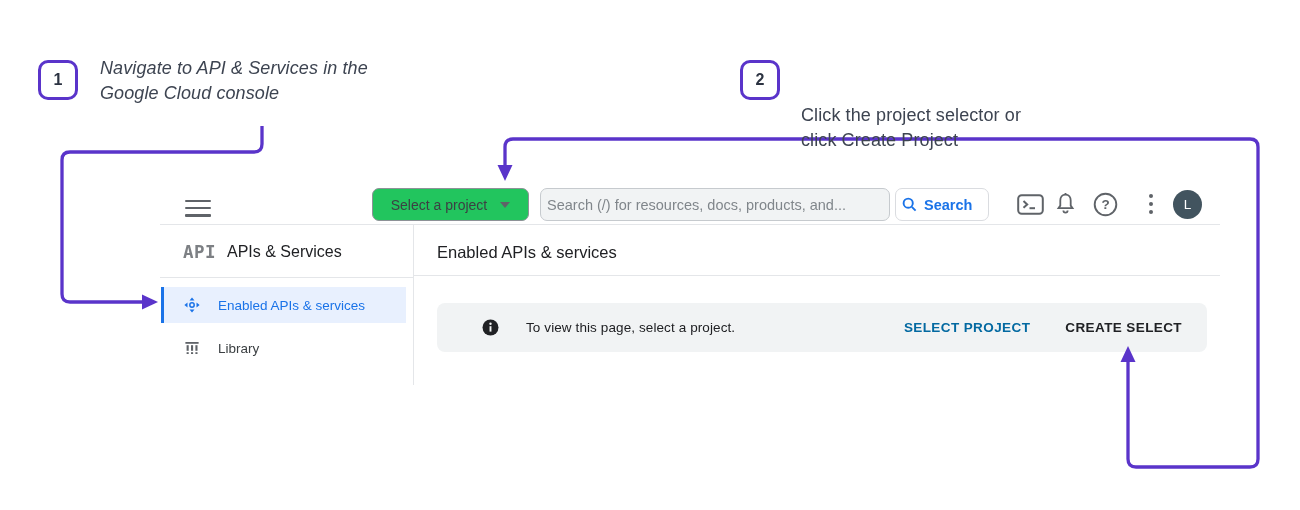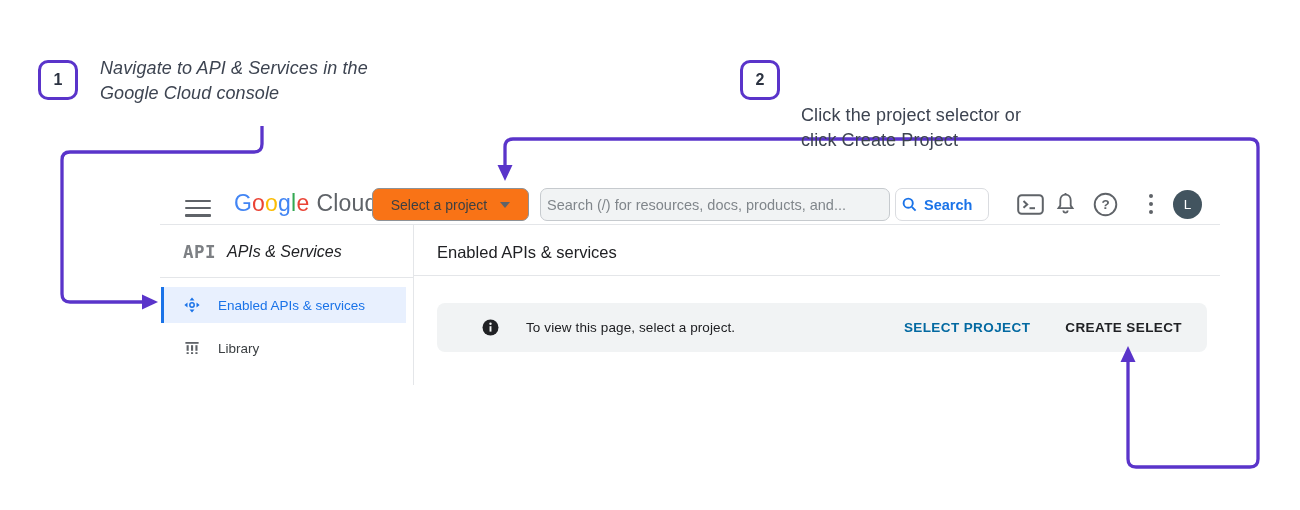--- a/index.html
+++ b/index.html
@@ -13,21 +13,21 @@
   .step-text{position:absolute;font-size:18px;line-height:25px;color:#3d4451;z-index:7;letter-spacing:.1px;}
 
   
   .hamburger{position:absolute;left:185px;top:195px;width:26px;z-index:2;cursor:pointer;}
   .hamburger i{display:block;width:26px;height:2.6px;background:#5f6368;border-radius:1px;margin:4.6px 0;}
   .gc-logo{position:absolute;left:234px;top:190px;font-size:23px;font-weight:500;letter-spacing:.2px;z-index:2;}
   .gc-logo .l0,.gc-logo .l3{color:#4285F4}.gc-logo .l1,.gc-logo .l5{color:#EA4335}
   .gc-logo .l2{color:#FBBC05}.gc-logo .l4{color:#34A853}
   .gc-logo .cloud{color:#5f6368;margin-left:7px;font-weight:400;}
 
-  .project-btn{position:absolute;left:372px;top:188px;width:157px;height:33px;box-sizing:border-box;background:#f97316;
+  .project-btn{position:absolute;left:372px;top:188px;width:157px;height:33px;box-sizing:border-box;background:#22c55e;
                border:1.4px solid #8d9297;border-radius:7px;display:flex;align-items:center;justify-content:center;gap:13px;
                font-size:14px;color:#3c4043;z-index:2;cursor:pointer;}
   .caret{width:0;height:0;border-left:5.5px solid transparent;border-right:5.5px solid transparent;border-top:6.5px solid #5f6368;}
 
   .search-wrap{position:absolute;left:540px;top:188px;width:449px;height:33px;display:flex;gap:5px;z-index:2;}
   .search-input{flex:1;box-sizing:border-box;background:#f1f3f4;border:1px solid #c6cace;border-radius:7px;
                 padding:0 6px;font-size:14.5px;color:#5f6368;font-family:Liberation Sans, sans-serif;outline:none;}
   .search-input::placeholder{color:#80868b;opacity:1;}
   .search-btn{width:94px;box-sizing:border-box;background:#fff;border:1px solid #dadce0;border-radius:7px;
               display:flex;align-items:center;gap:7px;color:#1a73e8;
@@ -36,21 +36,21 @@
   .hdr-icon{position:absolute;z-index:2;cursor:pointer;display:flex;align-items:center;justify-content:center;}
   .avatar{position:absolute;left:1173px;top:190px;width:29px;height:29px;border-radius:50%;background:#42545f;color:#fff;
           display:flex;align-items:center;justify-content:center;font-size:13.5px;z-index:2;cursor:pointer;}
 
   .hline{position:absolute;height:1px;background:#e4e6e9;z-index:1;}
   .vline{position:absolute;width:1px;background:#e4e6e9;z-index:1;}
 
   
   .api-logo{position:absolute;left:183px;top:242px;font-family:"DejaVu Sans Mono",monospace;font-weight:700;
             font-size:17.5px;color:#7d8084;letter-spacing:.5px;z-index:2;}
-  .sb-title{position:absolute;left:227px;top:243px;font-size:16px;color:#202124;z-index:2;font-style:italic;}
+  .sb-title{position:absolute;left:227px;top:243px;font-size:16px;color:#202124;z-index:2;}
   .sb-row{position:absolute;left:161px;width:245px;height:36px;display:flex;align-items:center;z-index:2;cursor:pointer;box-sizing:border-box;}
   .sb-row.selected{top:287px;background:#e8f0fe;border-left:3px solid #1a73e8;}
   .sb-row.selected .sb-label{color:#1a73e8;}
   .sb-row.plain{top:330px;padding-left:3px;}
   .sb-ic{margin-left:20px;width:16px;height:16px;flex:0 0 16px;}
   .sb-label{margin-left:18px;font-size:13.5px;color:#3c4043;}
 
   
   .page-title{position:absolute;left:437px;top:243px;font-size:16.5px;color:#202124;z-index:2;}
   .notice{position:absolute;left:437px;top:303px;width:770px;height:49px;background:#f1f3f4;border-radius:8px;
@@ -94,23 +94,20 @@
     <div>Click the project selector or</div>
     <div>click Create Project</div>
   </div>
 
   <div class="hamburger">
       <i></i>
       <i></i>
       <i></i>
     </div>
 
-  <div class="gc-logo">
-    <span class="l0">G</span><span class="l1">o</span><span class="l2">o</span><span class="l3">g</span><span class="l4">l</span><span class="l5">e</span><span class="cloud">Cloud</span>
-  </div>
 
   <div class="project-btn">
     <span>Select a project</span>
     <span class="caret"></span>
   </div>
 
   <div class="search-wrap">
     <input class="search-input" type="text" readonly="" placeholder="Search (/) for resources, docs, products, and..." style="">
     <button class="search-btn">
       <svg width="15" height="15" viewBox="0 0 15 15">

